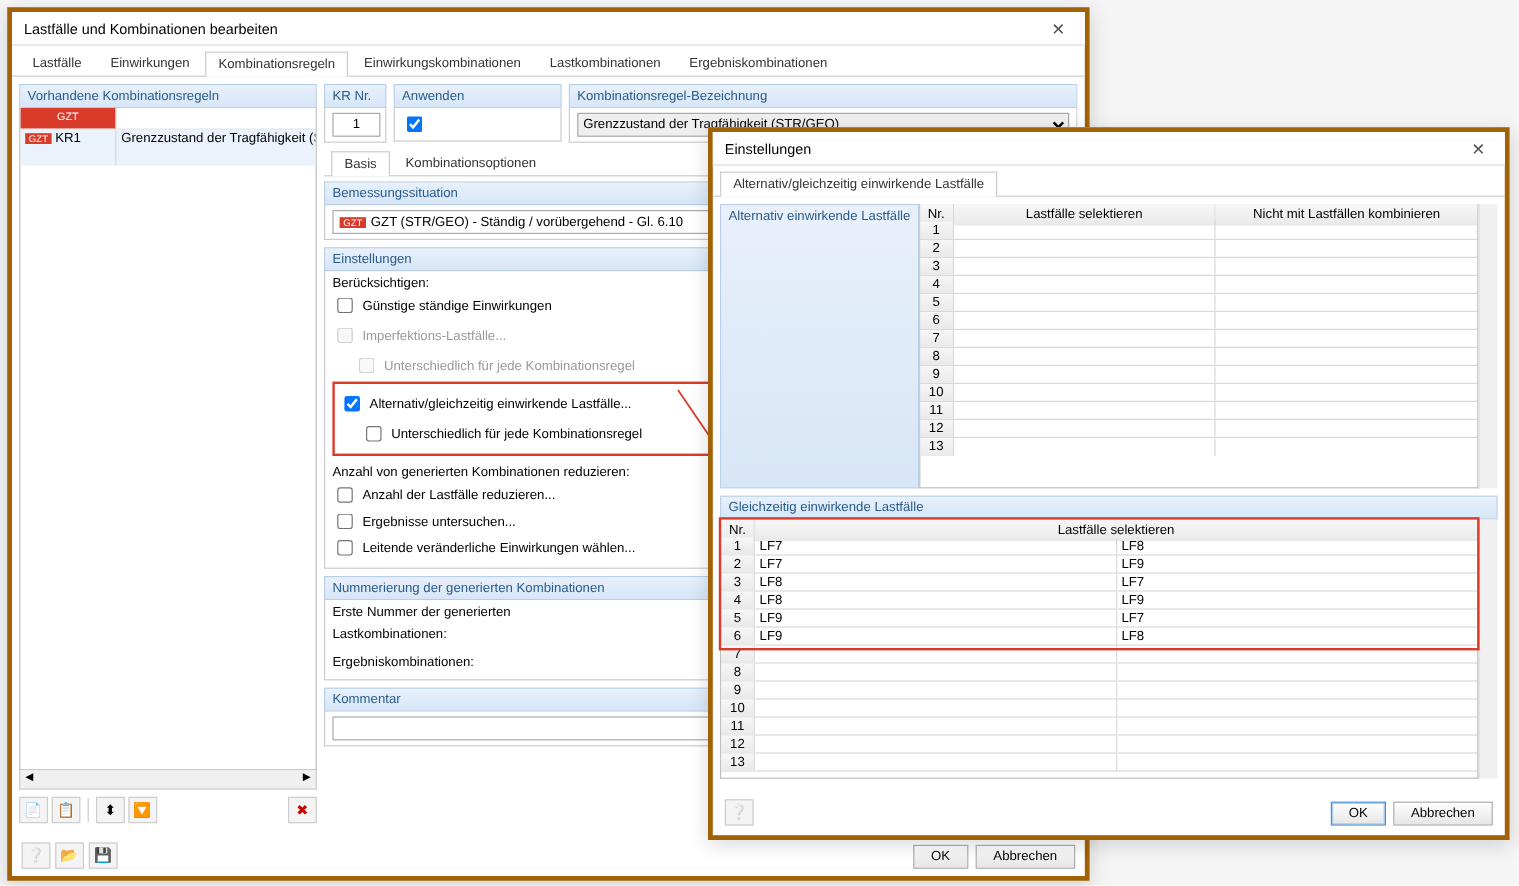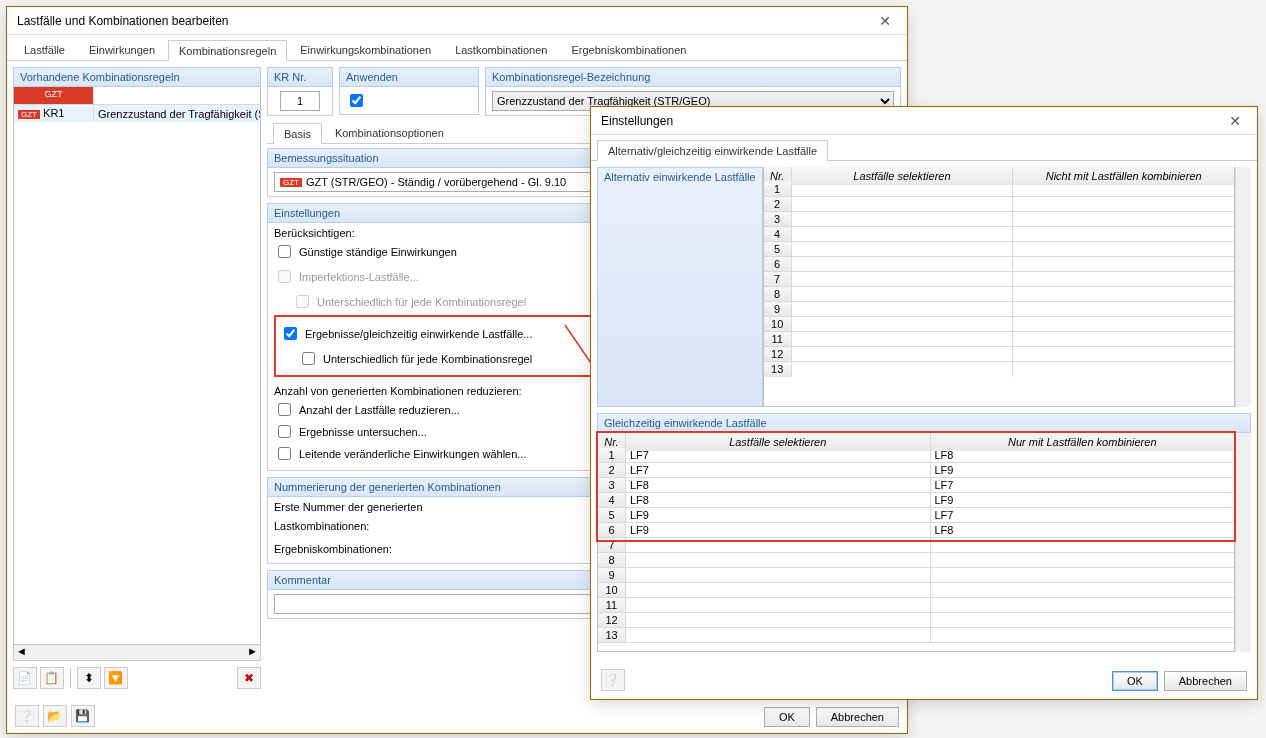--- a/index.html
+++ b/index.html
@@ -1,35 +1,35 @@
 <!DOCTYPE html>
 <html><head>
 <meta charset="utf-8">
 <style>
 * { box-sizing: border-box; font-family: "Segoe UI", Tahoma, sans-serif; font-size: 11px; }
 body { margin: 0; background: #f5f5f5; position: relative; width: 1266px; height: 738px; overflow: hidden; }
 
-.dialog { position: absolute; background: #fff; border: 1px solid #a16207; box-shadow: 0 4px 16px rgba(0,0,0,0.15); }
+.dialog { position: absolute; background: #fff; border: 4px solid #a16207; box-shadow: 0 4px 16px rgba(0,0,0,0.15); }
 .titlebar { height: 28px; display: flex; align-items: center; justify-content: space-between; padding: 0 4px 0 10px; border-bottom: 1px solid #ddd; background: #fff; }
 .titlebar .title { font-size: 12px; }
 .titlebar .close { width: 36px; height: 24px; text-align: center; line-height: 24px; font-size: 14px; color: #555; cursor: pointer; }
 
 .tabstrip { display: flex; border-bottom: 1px solid #ccc; padding: 0 6px; margin-top: 4px; }
 .tabstrip .tab { padding: 4px 10px; border: 1px solid transparent; border-bottom: none; margin-right: 2px; cursor: pointer; color: #333; }
 .tabstrip .tab.active { border-color: #ccc; background: #fff; position: relative; top: 1px; }
 
 .section-head { background: linear-gradient(#e8f0fb,#d7e6f7); border: 1px solid #b8cfe5; padding: 3px 6px; color: #2a5b8b; font-weight: 400; font-size: 11px; }
 .section-body { border: 1px solid #ccc; border-top: none; padding: 4px 6px; }
 
 .grid { border: 1px solid #bfbfbf; background: #fff; }
 .grid .row { display: flex; border-bottom: 1px solid #d9d9d9; height: 15px; }
 .grid .row:last-child { border-bottom: none; }
 .grid .cell { border-right: 1px solid #d9d9d9; padding: 0 4px; overflow: hidden; white-space: nowrap; line-height: 15px; }
 .grid .cell:last-child { border-right: none; }
-.grid .hdr { background: linear-gradient(#f7f7f7,#e9e9e9); text-align: center; font-size: 11px; height: 18px; line-height: 18px; font-style: italic; }
+.grid .hdr { background: linear-gradient(#f7f7f7,#e9e9e9); text-align: center; font-size: 11px; height: 18px; line-height: 18px; }
 .grid .rh { background: linear-gradient(#f7f7f7,#e9e9e9); text-align: center; width: 28px; flex: 0 0 28px; }
 
 .chk { display: flex; align-items: center; gap: 5px; margin: 3px 0; }
 .chk input { width: 13px; height: 13px; }
 .chk.indent { margin-left: 18px; }
 .chk.disabled { color: #999; }
 
 .numbox { display: inline-flex; border: 1px solid #aaa; height: 20px; }
 .numbox input { border: none; width: 34px; text-align: right; padding-right: 3px; }
 .numbox .spin { display: flex; flex-direction: column; }
@@ -66,21 +66,21 @@
 
   <div style="display:flex; gap:6px; padding:6px; height:calc(100% - 92px);">
 
     <div style="width:248px; display:flex; flex-direction:column;">
       <div class="section-head">Vorhandene Kombinationsregeln</div>
       <div class="grid" style="flex:1; overflow:auto; border-top:none;">
         <div class="row" style="height:18px;">
           <div class="cell" style="flex:0 0 80px; background:#d93b2b; color:#fff; font-size:9px; text-align:center;">GZT</div>
           <div class="cell" style="flex:1; background:#fff;"></div>
         </div>
-        <div class="row" style="height:17px; background:#eaf2fb;align-items:flex-end;">
+        <div class="row" style="height:30px; background:#eaf2fb;">
           <div class="cell" style="flex:0 0 80px;"><span style="background:#d93b2b;color:#fff;font-size:8px;padding:0 3px;">GZT</span> <span>KR1</span></div>
           <div class="cell" style="flex:1;">Grenzzustand der Tragfähigkeit (STR</div>
         </div>
       </div>
       <div style="height:16px; background:#f0f0f0; border:1px solid #ccc; border-top:none; display:flex; justify-content:space-between; padding:0 2px;">
         <span>◄</span>
         <span>►</span>
       </div>
       <div style="margin-top:6px; display:flex; gap:3px; align-items:center;">
         <span class="iconbtn">📄</span>
@@ -88,21 +88,21 @@
         <span class="sep"></span>
         <span class="iconbtn">⬍</span>
         <span class="iconbtn">🔽</span>
         <span style="flex:1"></span>
         <span class="iconbtn" style="color:#c00;">✖</span>
       </div>
     </div>
 
     <div style="flex:1; display:flex; flex-direction:column; gap:4px; overflow:hidden;">
       <div style="display:flex; gap:6px;">
-        <div style="width:66px;">
+        <div style="width:52px;">
           <div class="section-head">KR Nr.</div>
           <div class="section-body" style="text-align:center;">
             <input style="width: 40px; text-align: center; border: 1px solid rgb(170, 170, 170); height: 20px;" value="1">
           </div>
         </div>
         <div style="width:140px;">
           <div class="section-head">Anwenden</div>
           <div class="section-body"><input type="checkbox" checked="" style=""></div>
         </div>
         <div style="flex:1;">
@@ -118,21 +118,21 @@
       <div class="tabstrip" id="subTabs" style="margin-top:2px;">
           <div class="tab active">Basis</div>
           <div class="tab">Kombinationsoptionen</div>
         </div>
 
       <div style="flex:1; overflow:auto; padding-right:2px;">
         <div class="section-head">Bemessungssituation</div>
         <div class="section-body">
           <div style="border:1px solid #aaa; padding:3px 5px; display:flex; align-items:center; gap:4px;">
             <span style="background:#d93b2b;color:#fff;font-size:8px;padding:0 3px;">GZT</span>
-            <span>GZT (STR/GEO) - Ständig / vorübergehend - Gl. 9.10</span>
+            <span>GZT (STR/GEO) - Ständig / vorübergehend - Gl. 6.10</span>
           </div>
         </div>
 
         <div class="section-head" style="margin-top:6px;">Einstellungen</div>
         <div class="section-body">
           <div style="margin-bottom:3px;">Berücksichtigen:</div>
           <div class="chk">
               <input type="checkbox" style="">
               <span>Günstige ständige Einwirkungen</span>
             </div>
@@ -145,21 +145,21 @@
           </div>
           <div class="chk disabled indent">
               <input type="checkbox" disabled="" style="">
               <span>Unterschiedlich für jede Kombinationsregel</span>
             </div>
 
           <div class="highlight-red" style="padding:4px; margin-top:4px;">
             <div style="display:flex; align-items:center;">
               <div class="chk" style="flex:1;">
                   <input type="checkbox" checked="" style="">
-                  <span>Ergebnisse/gleichzeitig einwirkende Lastfälle...</span>
+                  <span>Alternativ/gleichzeitig einwirkende Lastfälle...</span>
                 </div>
               <span class="iconbtn">📝</span>
             </div>
             <div class="chk indent">
                 <input type="checkbox" style="">
                 <span>Unterschiedlich für jede Kombinationsregel</span>
               </div>
           </div>
 
           <div style="margin-top:8px;">Anzahl von generierten Kombinationen reduzieren:</div>
@@ -318,21 +318,20 @@
       </div>
     </div>
 
     <div style="flex:1; display:flex; flex-direction:column;">
       <div class="section-head">Gleichzeitig einwirkende Lastfälle</div>
       <div style="flex:1; display:flex;">
         <div class="grid" style="flex:1; border-top:none; position:relative;" id="glGrid">
             <div class="row">
               <div class="cell hdr rh">Nr.</div>
               <div class="cell hdr" style="flex: 1 1 0%;">Lastfälle selektieren</div>
-              <div class="cell hdr" style="flex: 1 1 0%;">Nur mit Lastfällen kombinieren</div>
             </div>
             <div class="row">
               <div class="cell rh">1</div>
               <div class="cell" style="flex: 1 1 0%;">LF7</div>
               <div class="cell" style="flex: 1 1 0%;">LF8</div>
             </div>
             <div class="row">
               <div class="cell rh">2</div>
               <div class="cell" style="flex: 1 1 0%;">LF7</div>
               <div class="cell" style="flex: 1 1 0%;">LF9</div>

